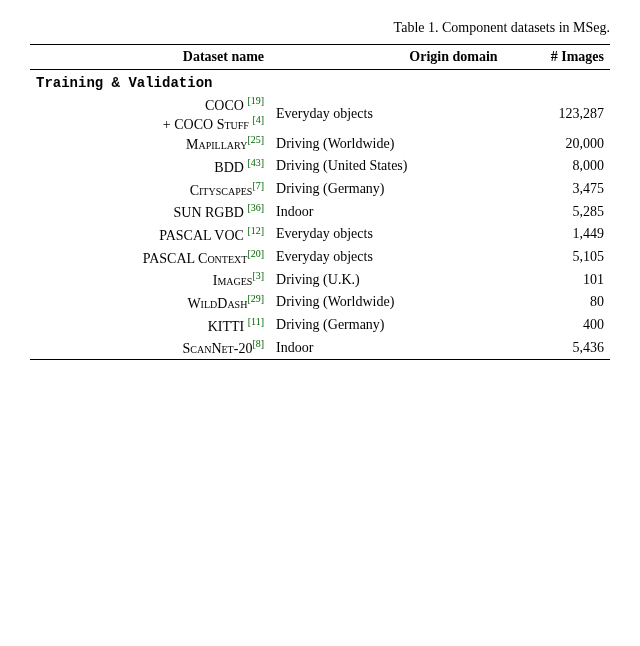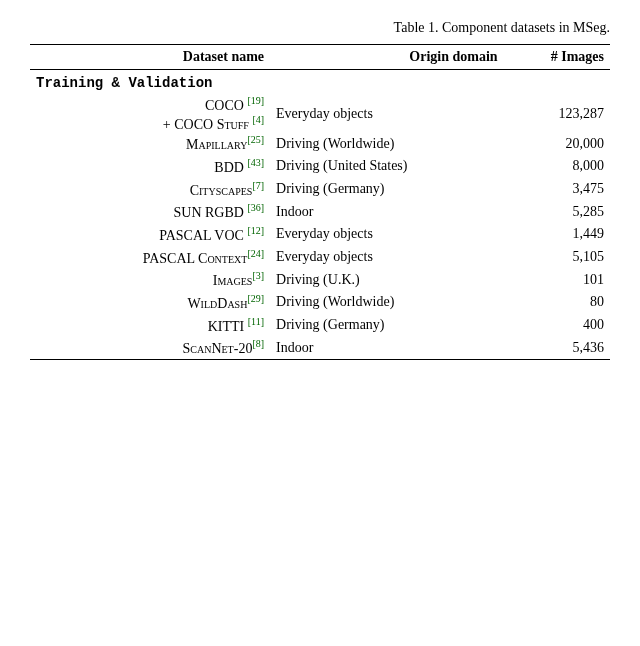--- a/index.html
+++ b/index.html
@@ -121,21 +121,21 @@
         <td class="indent">SUN RGBD <sup>[36]</sup></td>
         <td>Indoor</td>
         <td class="num-col">5,285</td>
       </tr>
       <tr>
         <td class="indent">PASCAL VOC <sup>[12]</sup></td>
         <td>Everyday objects</td>
         <td class="num-col">1,449</td>
       </tr>
       <tr>
-        <td class="indent"><span style="font-variant:small-caps">PASCAL Context</span><sup>[24]</sup></td>
+        <td class="indent"><span style="font-variant:small-caps">PASCAL Context</span><sup>[20]</sup></td>
         <td>Everyday objects</td>
         <td class="num-col">5,105</td>
       </tr>
       <tr>
         <td class="indent"><span style="font-variant:small-caps">Images</span><sup>[3]</sup></td>
         <td>Driving (U.K.)</td>
         <td class="num-col">101</td>
       </tr>
       <tr>
         <td class="indent"><span style="font-variant:small-caps">WildDash</span><sup>[29]</sup></td>

